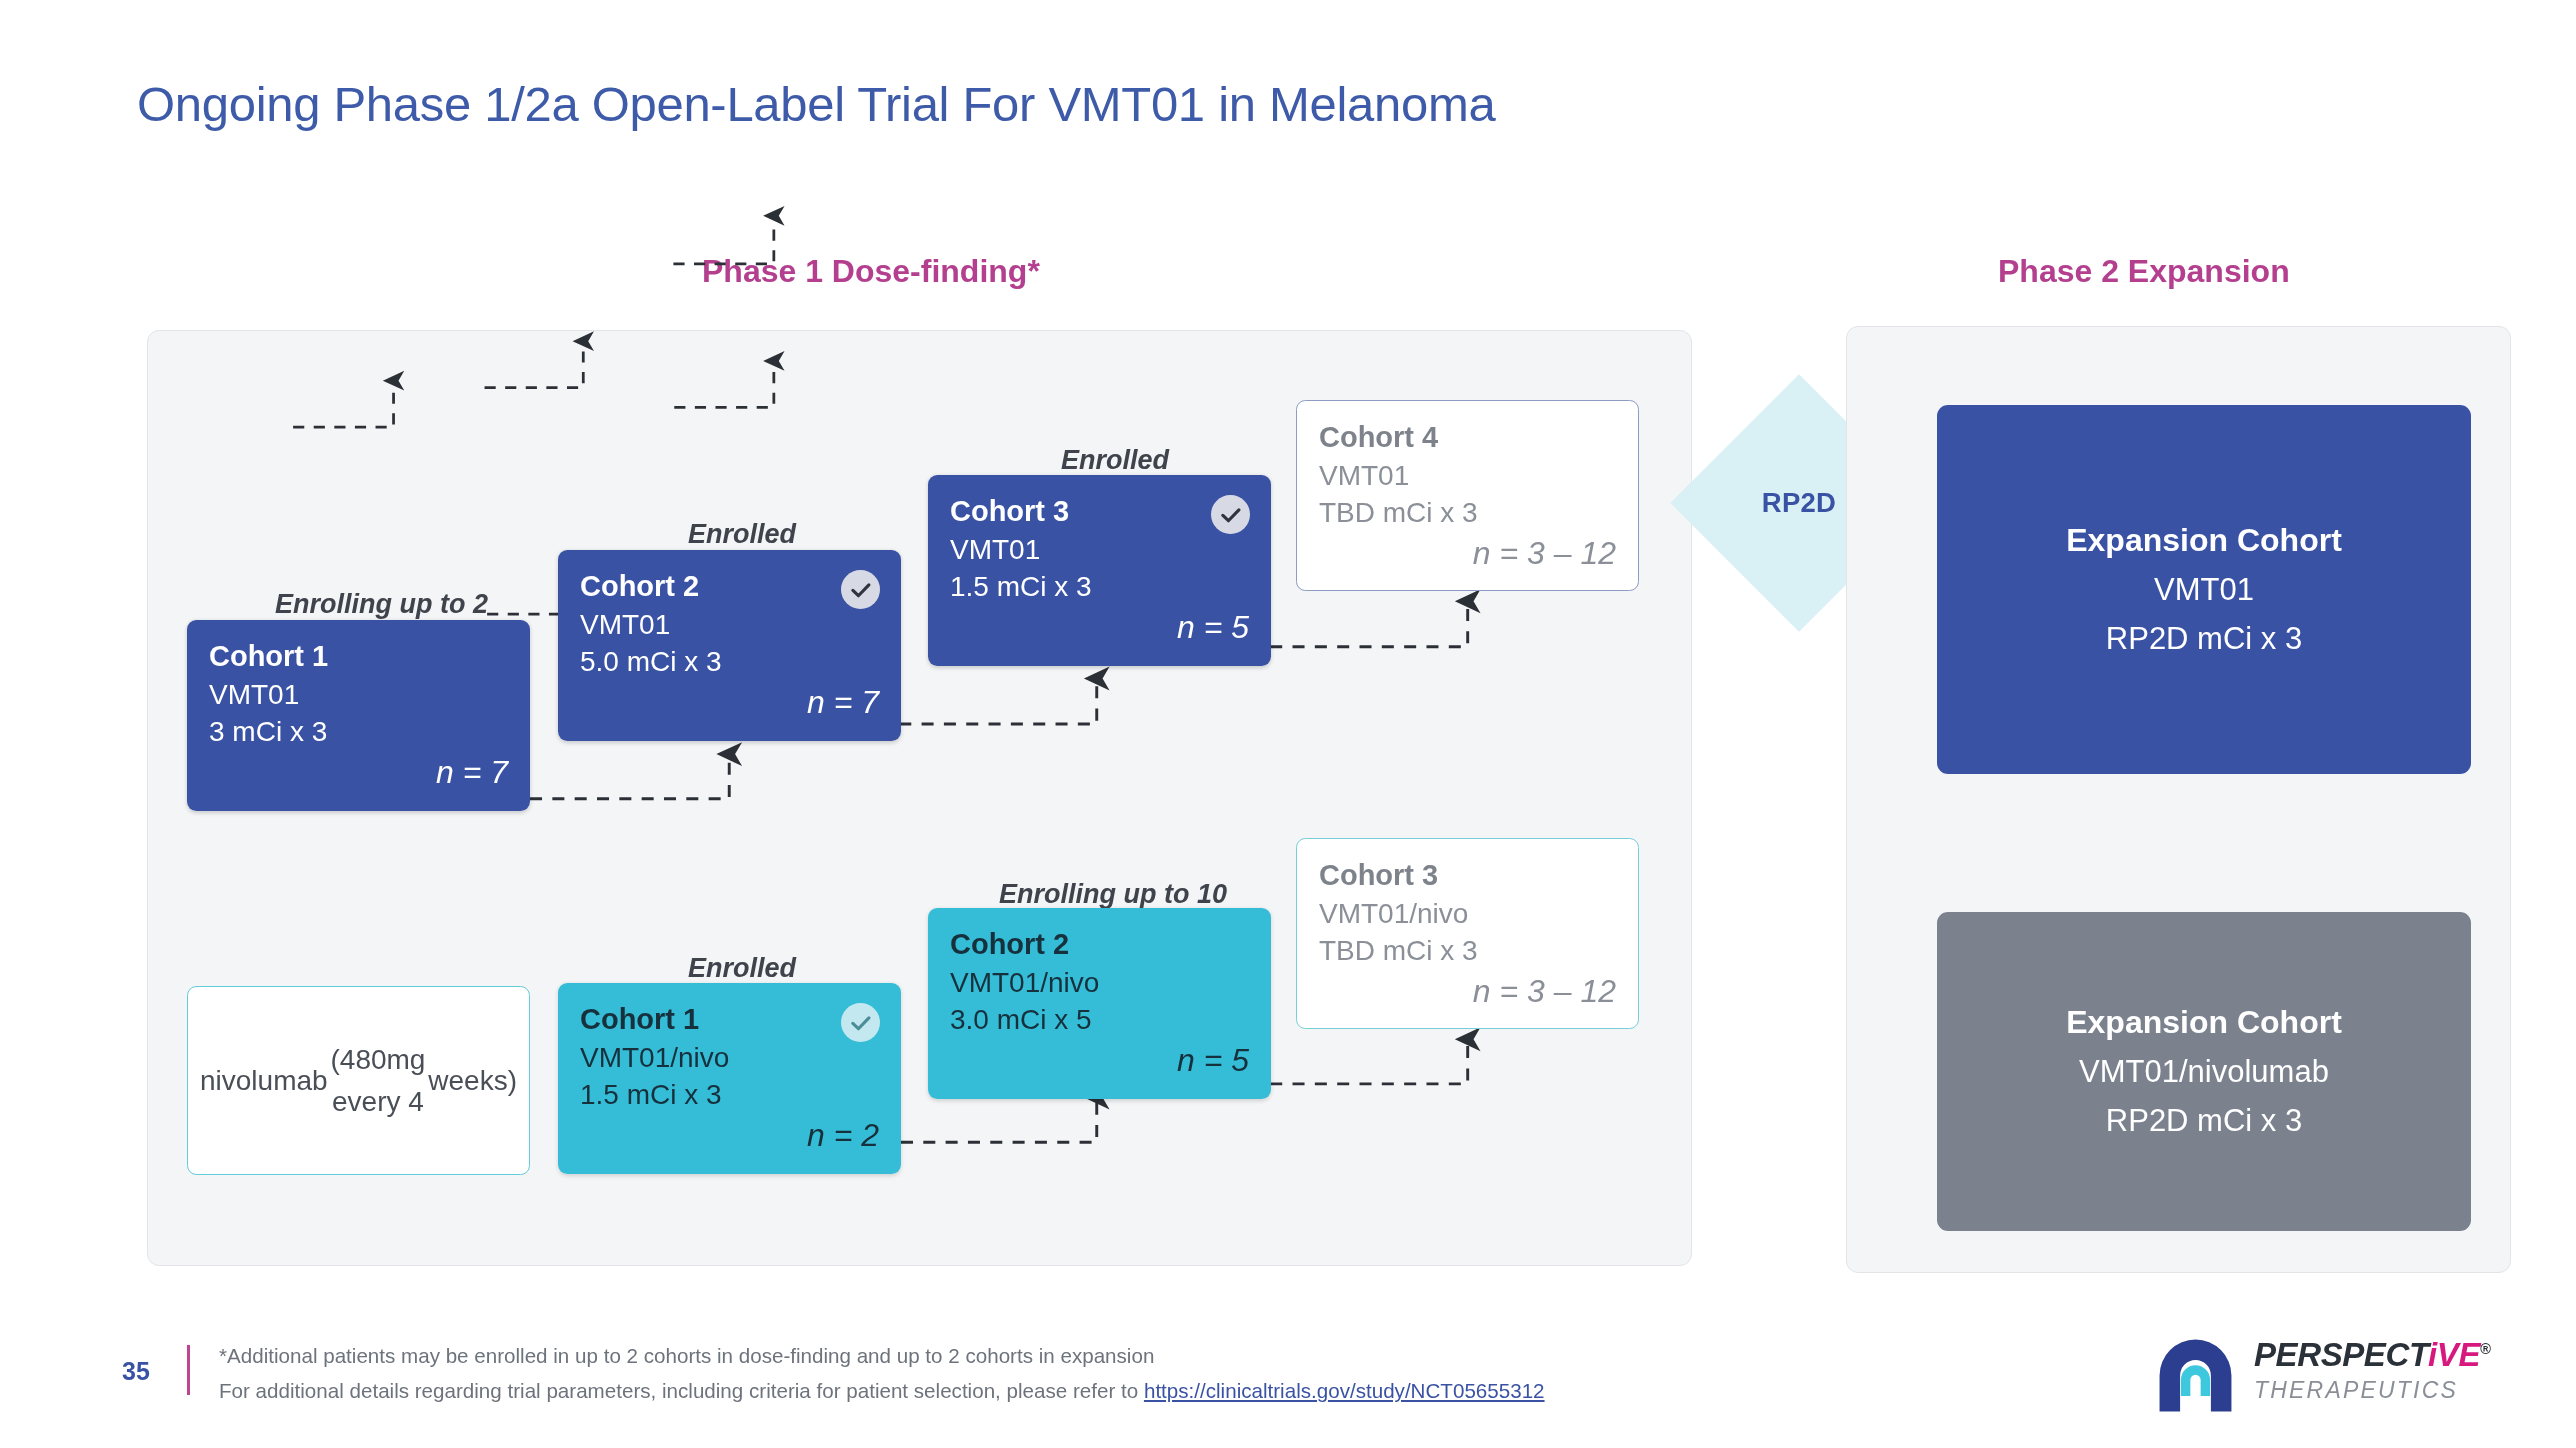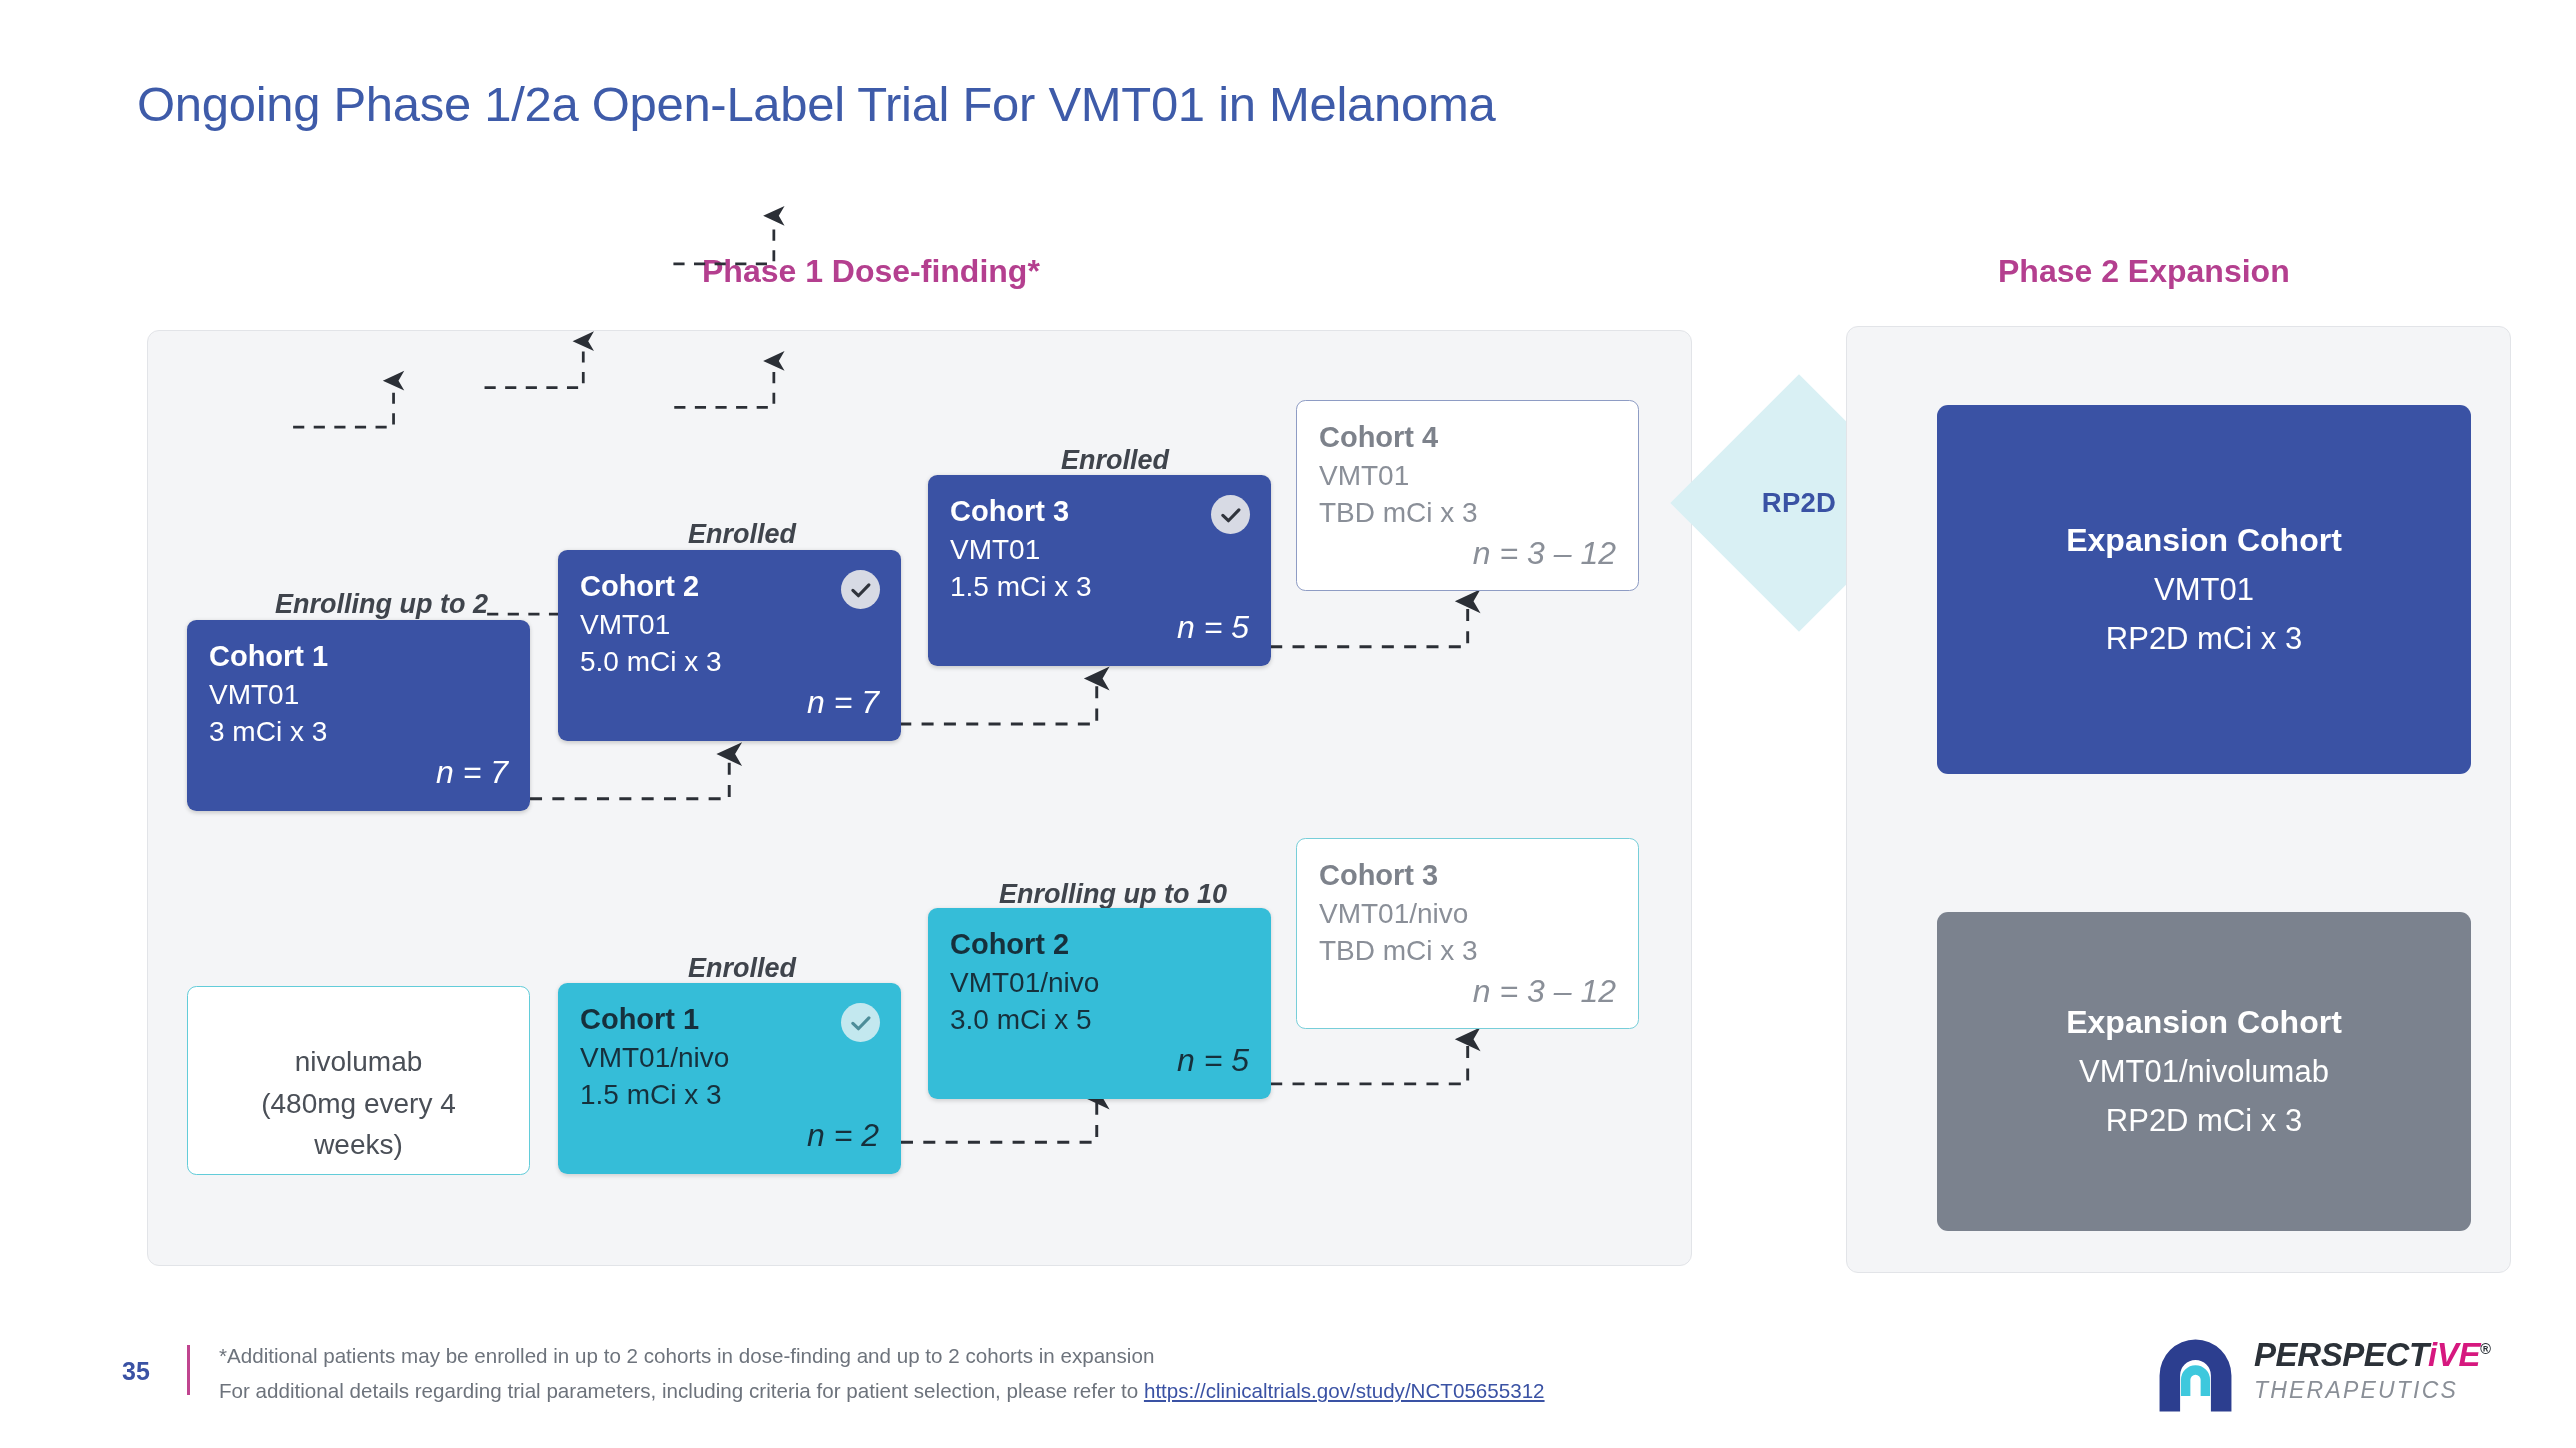--- a/index.html
+++ b/index.html
@@ -66,21 +66,21 @@
   .box-ghost-cyan{
     background:#ffffff;color:#8a8f98;
     border:1.7px solid #77ced9;
   }
   .box-ghost-blue .b-title,.box-ghost-cyan .b-title{color:#7d828b;}
 
   .nivo-box{
     position:absolute;
     background:#ffffff;border:1.7px solid #62ccd9;border-radius:9.4px;
     box-sizing:border-box;
-    display:flex;flex-direction:column;align-items:center;justify-content:flex-end;
+    display:flex;flex-direction:row;align-items:center;justify-content:flex-start;
     color:#4a4f57;font-size:28px;line-height:1.48;text-align:center;
     padding:8.6px 12px;
   }
 
   
   .check-badge{
     position:absolute;
     width:39px;height:39px;border-radius:50%;
     display:flex;align-items:center;justify-content:center;
   }

